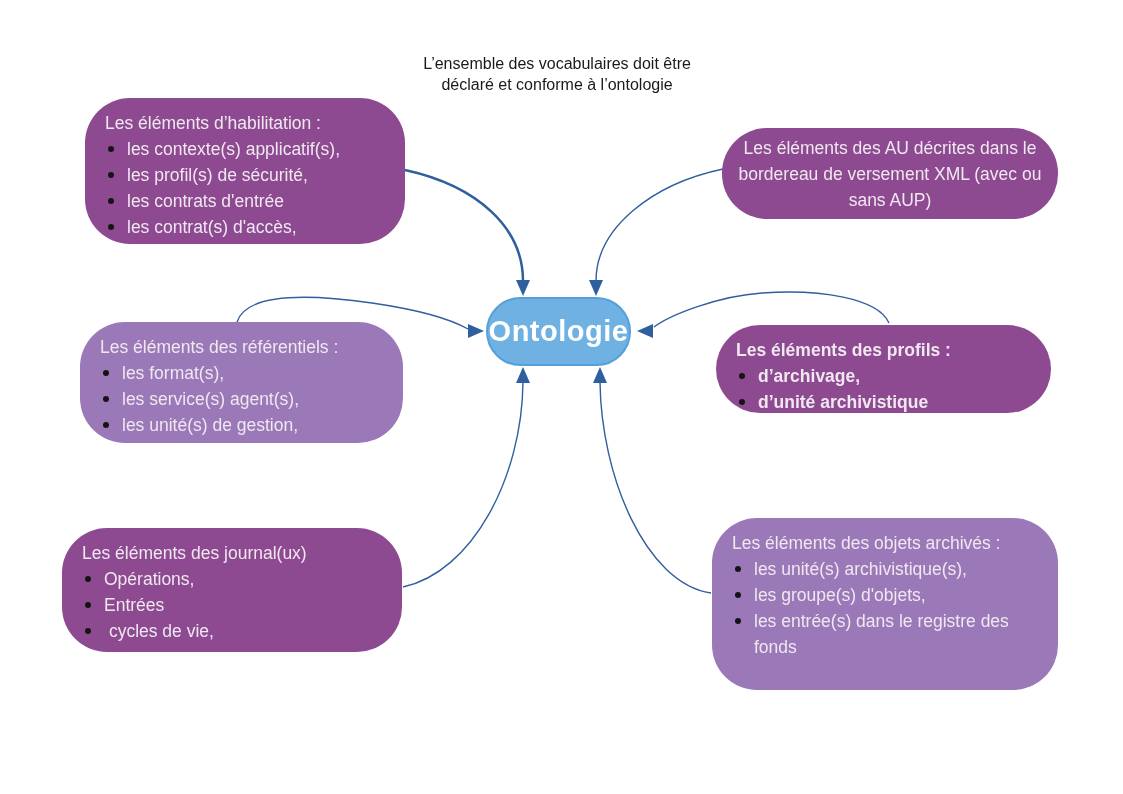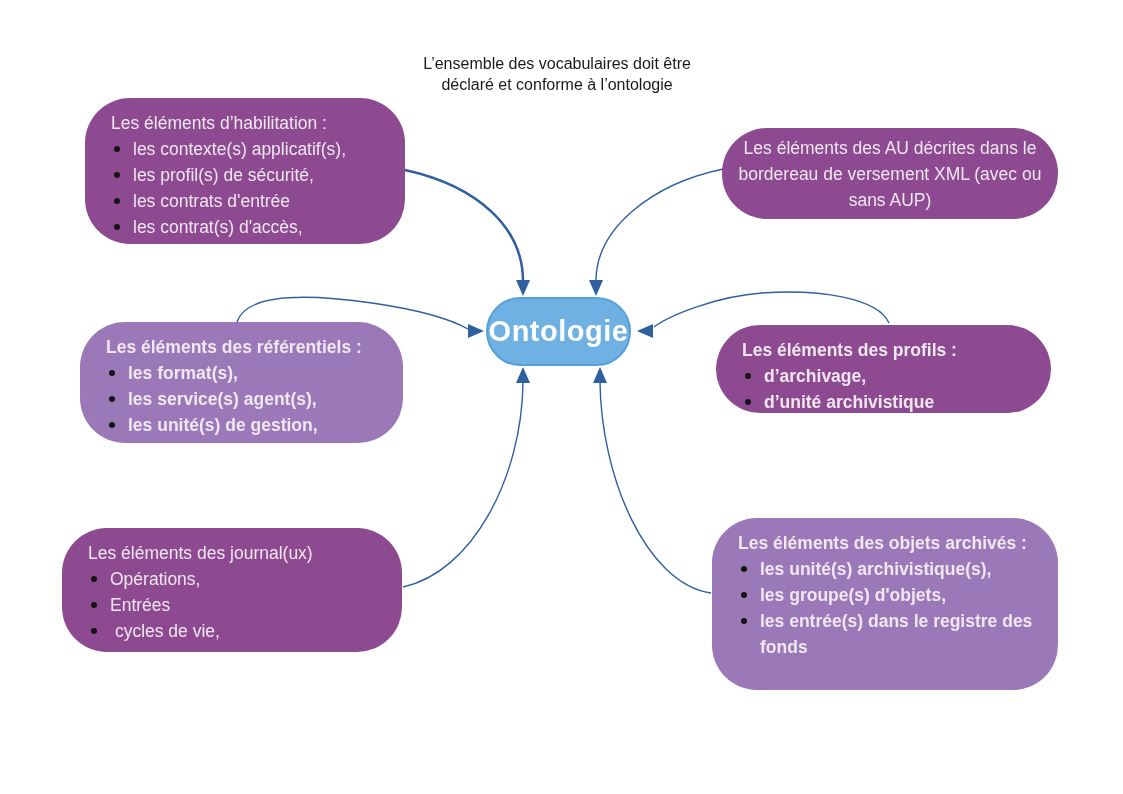--- a/index.html
+++ b/index.html
@@ -22,24 +22,23 @@
   .annotation{
     position:absolute;left:417px;top:53px;width:280px;
     text-align:center;font-size:16px;line-height:21px;color:#1a1a1a;
   }
   .bubble{
     position:absolute;
     border-radius:45px;
     color:var(--box-text);
     font-size:17.5px;
     box-sizing:border-box;
-    padding-left:6px;
   }
   .bubble.dark{background:var(--dark-purple);}
-  .bubble.light{background:var(--light-purple);font-weight:bold;}
+  .bubble.light{background:var(--light-purple);}
   .bubble .title{padding:12px 14px 0 20px;line-height:26px;}
   .bubble ul{margin:0;padding:0 10px 0 42px;list-style:none;}
   .bubble li{position:relative;line-height:26px;white-space:pre-wrap;}
   .bubble li::before{
     content:"";position:absolute;left:-19px;top:10px;
     width:6px;height:6px;border-radius:50%;background:#141414;
   }
   .bubble.centered{
     display:flex;align-items:center;
     text-align:center;line-height:27px;padding:0 16px;

